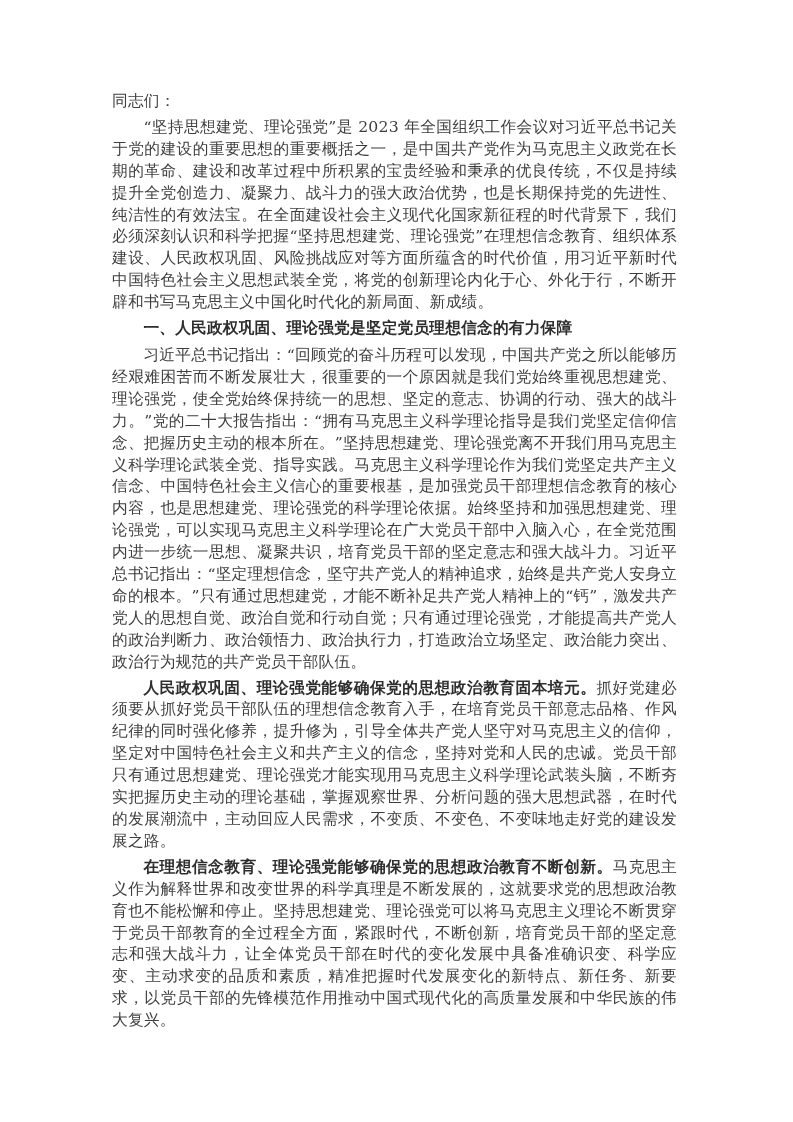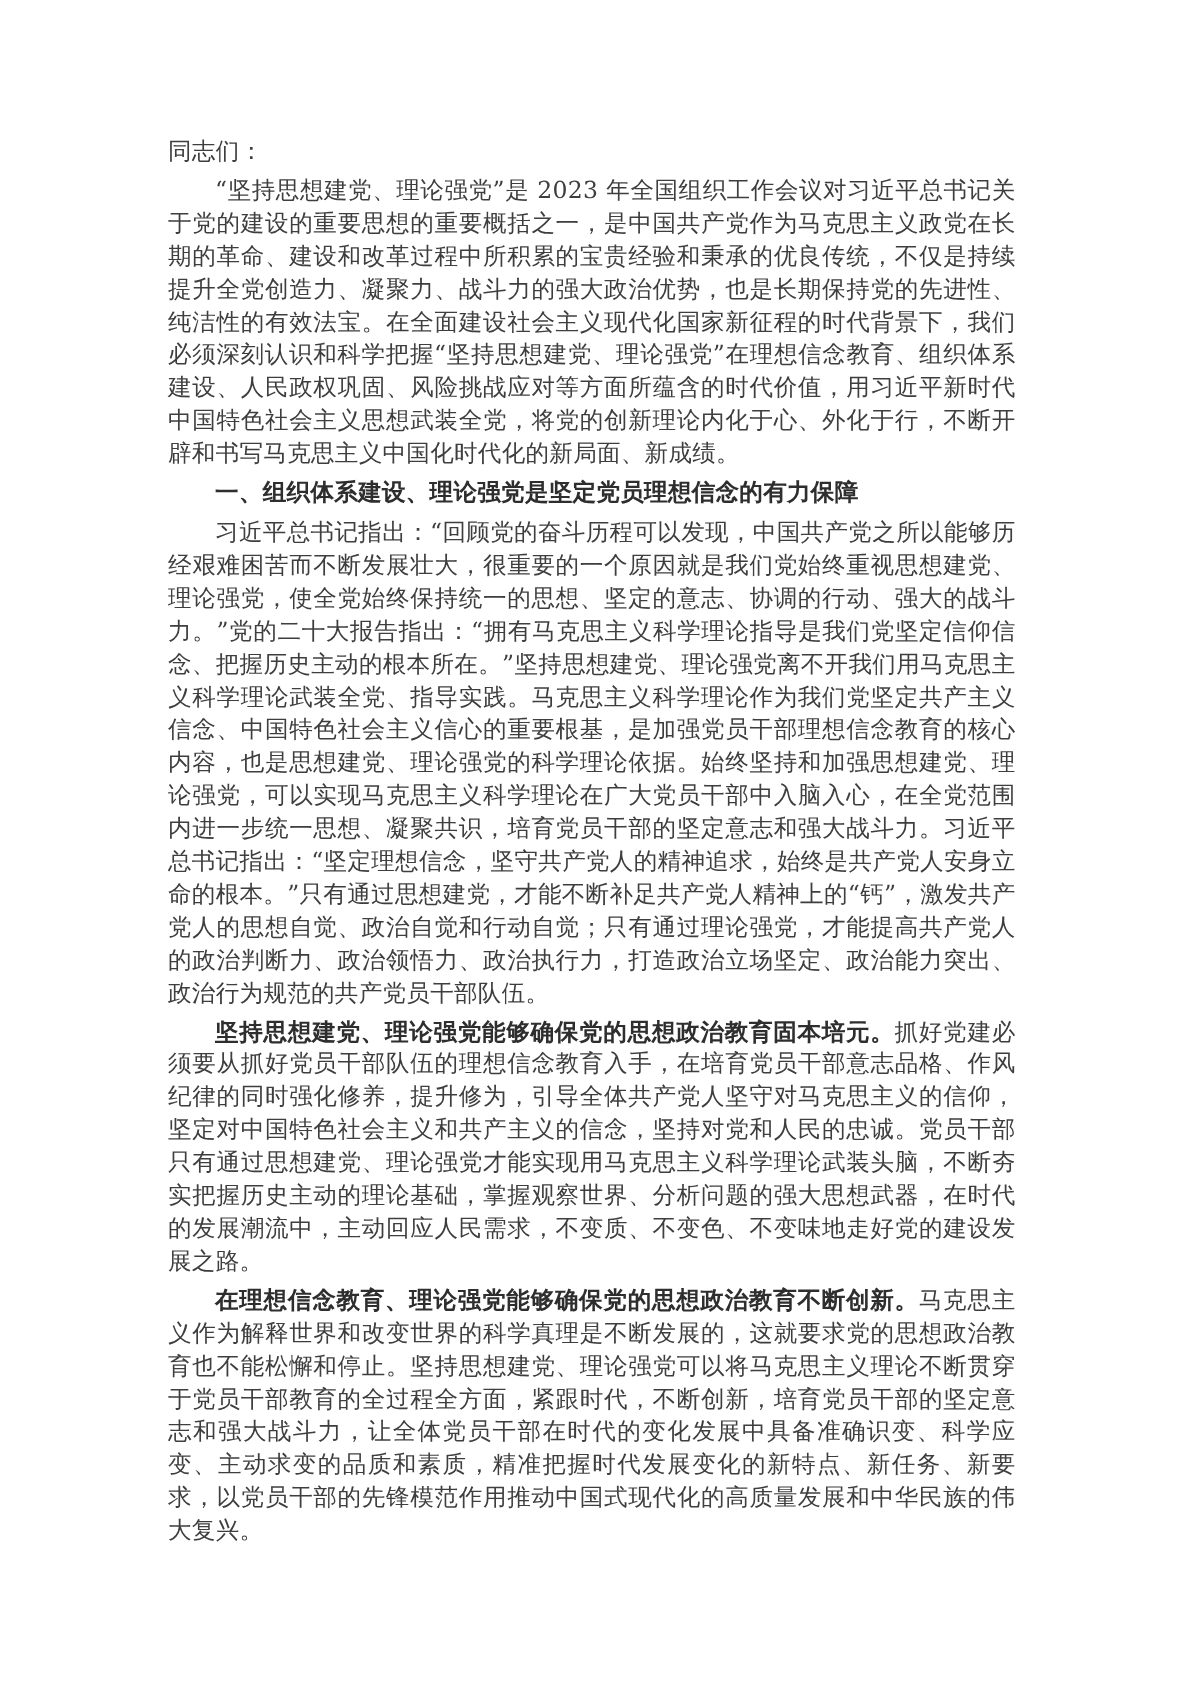--- a/index.html
+++ b/index.html
@@ -51,21 +51,21 @@
 </style>
 </head>
 <body>
 
 <div class="page doc-text">
 
   <p class="salutation">同志们：</p>
 
   <p class="para">“坚持思想建党、理论强党”是 2023 年全国组织工作会议对习近平总书记关于党的建设的重要思想的重要概括之一，是中国共产党作为马克思主义政党在长期的革命、建设和改革过程中所积累的宝贵经验和秉承的优良传统，不仅是持续提升全党创造力、凝聚力、战斗力的强大政治优势，也是长期保持党的先进性、纯洁性的有效法宝。在全面建设社会主义现代化国家新征程的时代背景下，我们必须深刻认识和科学把握“坚持思想建党、理论强党”在理想信念教育、组织体系建设、人民政权巩固、风险挑战应对等方面所蕴含的时代价值，用习近平新时代中国特色社会主义思想武装全党，将党的创新理论内化于心、外化于行，不断开辟和书写马克思主义中国化时代化的新局面、新成绩。</p>
 
-  <p class="section-heading">一、组织体系建设、理论强党是坚定党员理想信念的有力保障</p>
+  <p class="section-heading">一、人民政权巩固、理论强党是坚定党员理想信念的有力保障</p>
 
   <p class="para">习近平总书记指出：“回顾党的奋斗历程可以发现，中国共产党之所以能够历经艰难困苦而不断发展壮大，很重要的一个原因就是我们党始终重视思想建党、理论强党，使全党始终保持统一的思想、坚定的意志、协调的行动、强大的战斗力。”党的二十大报告指出：“拥有马克思主义科学理论指导是我们党坚定信仰信念、把握历史主动的根本所在。”坚持思想建党、理论强党离不开我们用马克思主义科学理论武装全党、指导实践。马克思主义科学理论作为我们党坚定共产主义信念、中国特色社会主义信心的重要根基，是加强党员干部理想信念教育的核心内容，也是思想建党、理论强党的科学理论依据。始终坚持和加强思想建党、理论强党，可以实现马克思主义科学理论在广大党员干部中入脑入心，在全党范围内进一步统一思想、凝聚共识，培育党员干部的坚定意志和强大战斗力。习近平总书记指出：“坚定理想信念，坚守共产党人的精神追求，始终是共产党人安身立命的根本。”只有通过思想建党，才能不断补足共产党人精神上的“钙”，激发共产党人的思想自觉、政治自觉和行动自觉；只有通过理论强党，才能提高共产党人的政治判断力、政治领悟力、政治执行力，打造政治立场坚定、政治能力突出、政治行为规范的共产党员干部队伍。</p>
 
-  <p class="para"><span class="lead-bold">坚持思想建党、理论强党能够确保党的思想政治教育固本培元。</span><span>抓好党建必须要从抓好党员干部队伍的理想信念教育入手，在培育党员干部意志品格、作风纪律的同时强化修养，提升修为，引导全体共产党人坚守对马克思主义的信仰，坚定对中国特色社会主义和共产主义的信念，坚持对党和人民的忠诚。党员干部只有通过思想建党、理论强党才能实现用马克思主义科学理论武装头脑，不断夯实把握历史主动的理论基础，掌握观察世界、分析问题的强大思想武器，在时代的发展潮流中，主动回应人民需求，不变质、不变色、不变味地走好党的建设发展之路。</span></p>
+  <p class="para"><span class="lead-bold">人民政权巩固、理论强党能够确保党的思想政治教育固本培元。</span><span>抓好党建必须要从抓好党员干部队伍的理想信念教育入手，在培育党员干部意志品格、作风纪律的同时强化修养，提升修为，引导全体共产党人坚守对马克思主义的信仰，坚定对中国特色社会主义和共产主义的信念，坚持对党和人民的忠诚。党员干部只有通过思想建党、理论强党才能实现用马克思主义科学理论武装头脑，不断夯实把握历史主动的理论基础，掌握观察世界、分析问题的强大思想武器，在时代的发展潮流中，主动回应人民需求，不变质、不变色、不变味地走好党的建设发展之路。</span></p>
 
   <p class="para"><span class="lead-bold">在理想信念教育、理论强党能够确保党的思想政治教育不断创新。</span><span>马克思主义作为解释世界和改变世界的科学真理是不断发展的，这就要求党的思想政治教育也不能松懈和停止。坚持思想建党、理论强党可以将马克思主义理论不断贯穿于党员干部教育的全过程全方面，紧跟时代，不断创新，培育党员干部的坚定意志和强大战斗力，让全体党员干部在时代的变化发展中具备准确识变、科学应变、主动求变的品质和素质，精准把握时代发展变化的新特点、新任务、新要求，以党员干部的先锋模范作用推动中国式现代化的高质量发展和中华民族的伟大复兴。</span></p>
 
 </div>
 
 </body></html>

